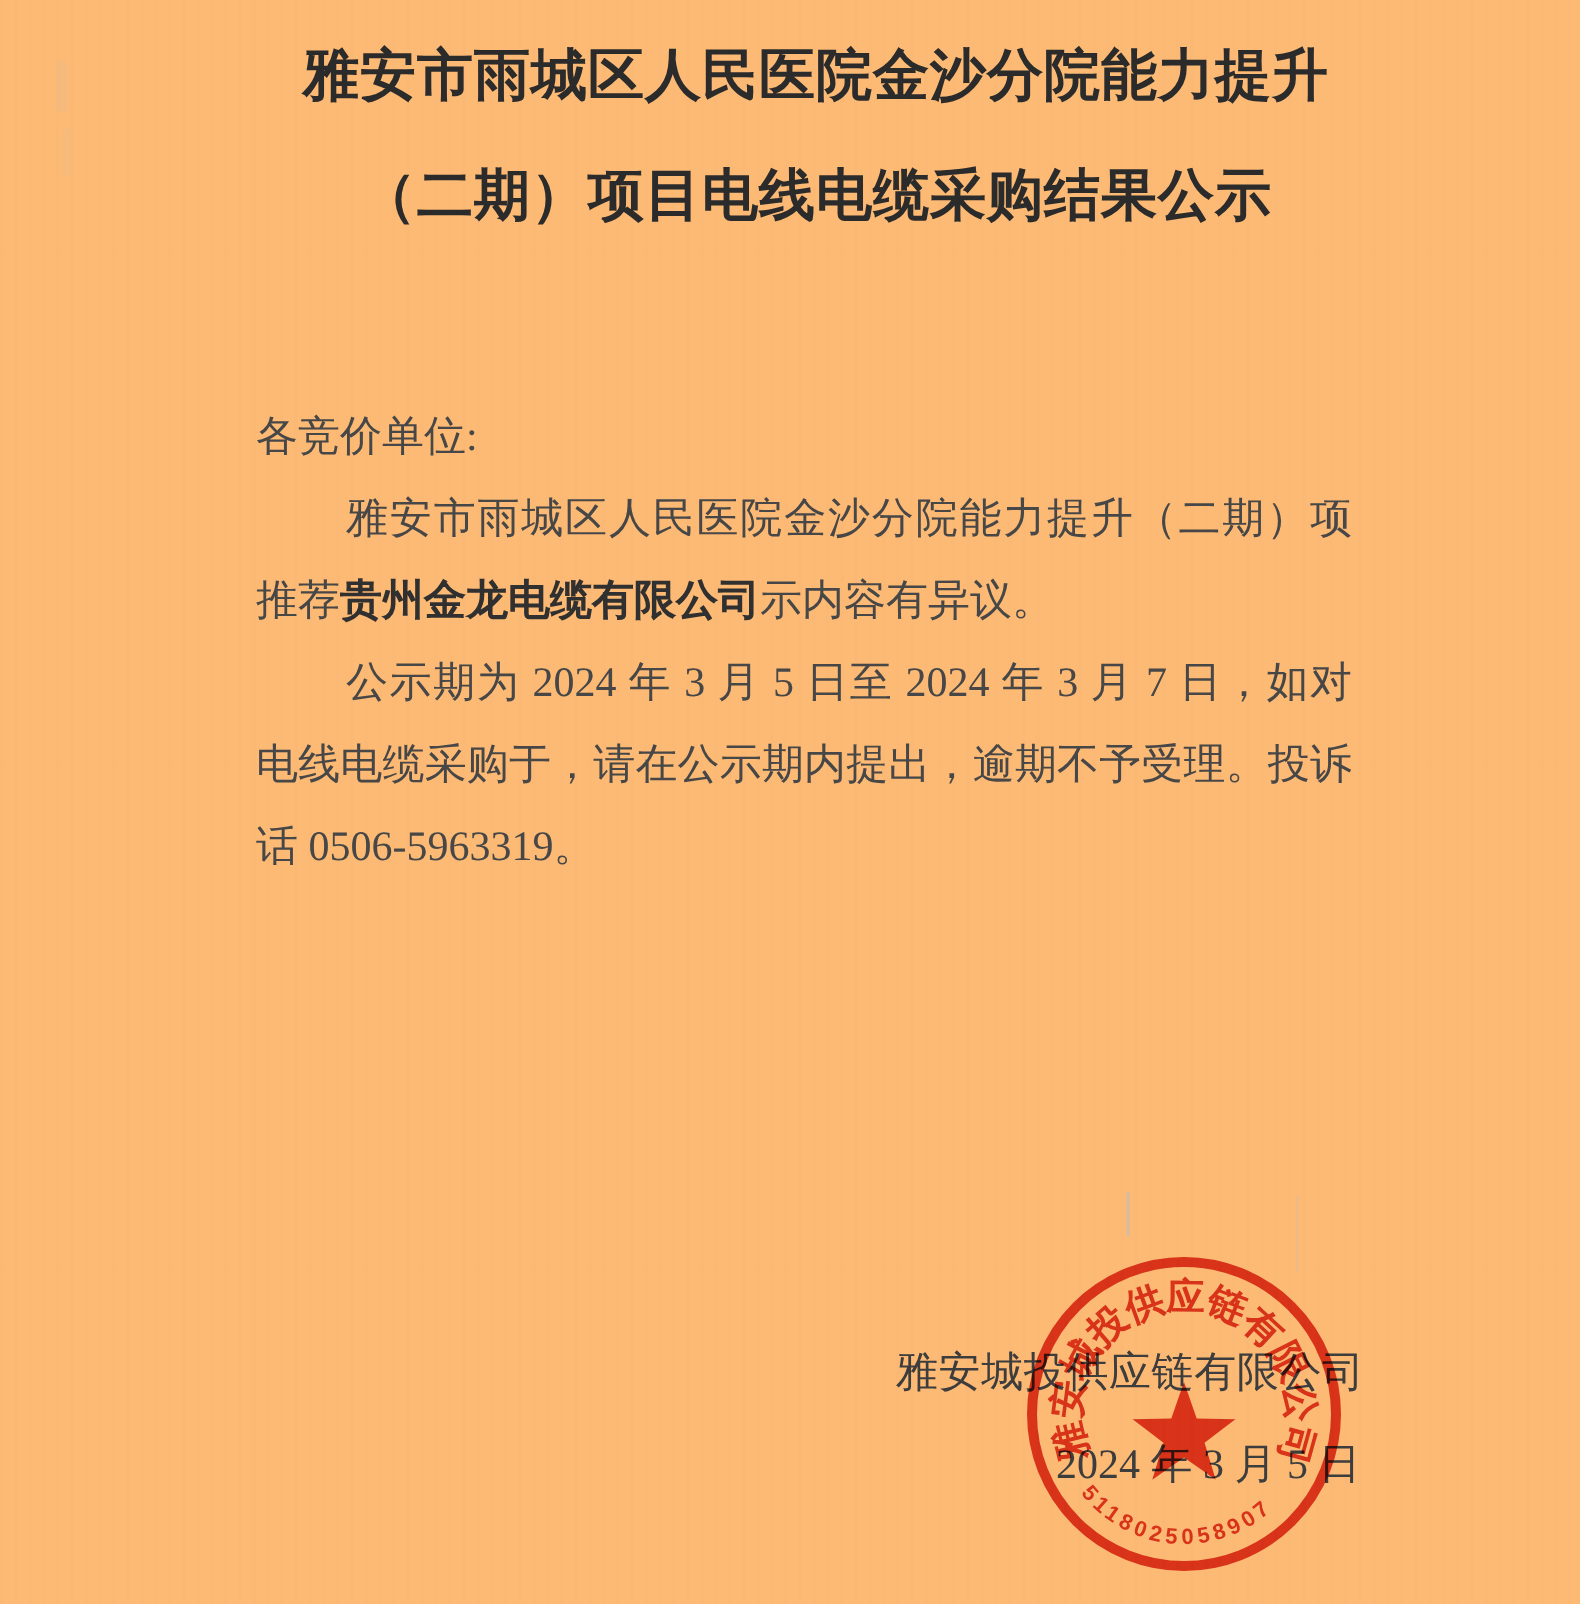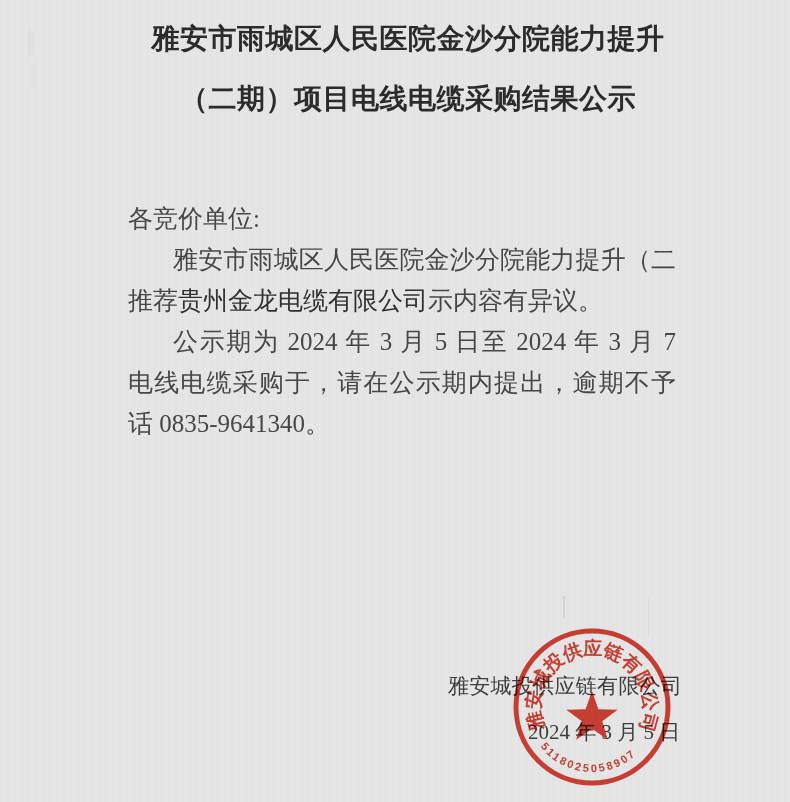--- a/index.html
+++ b/index.html
@@ -2,21 +2,21 @@
 <html><head>
 <meta charset="utf-8">
 <style>
   * { margin: 0; padding: 0; box-sizing: border-box; }
   html, body { background: #ffffff; }
   .page {
     position: relative;
     width: 790px;
     height: 802px;
     margin: 0 auto;
-    background: #e5e5e5;
+    background: #fdba74;
     overflow: hidden;
     font-family: "Liberation Serif", "DejaVu Serif", serif;
   }
   
   .page::before {
     content: "";
     position: absolute;
     inset: 0;
     background: repeating-linear-gradient(90deg,
       rgba(120,120,140,0.018) 0px, rgba(120,120,140,0.018) 2px,
@@ -38,34 +38,34 @@
   }
   .title-line1 { line-height: 34px; }
   .title-line2 { line-height: 34px; margin-top: 26px; }
 
   .body-block {
     position: absolute;
     left: 128px;
     top: 198px;
     width: 548px;
     color: #474747;
-    font-size: 25px;
+    font-size: 21px;
   }
   .bl {
     height: 41px;
     line-height: 41px;
     overflow: hidden;
     white-space: normal;
   }
   .bl.just {
     text-align: justify;
     text-align-last: justify;
   }
   .bl.ind { text-indent: 45px; }
-  .winner { font-weight: normal; color: #303030; }
+  .winner { font-weight: bold; color: #303030; }
 
   .signature {
     position: absolute;
     left: 448px;
     top: 672px;
     font-size: 21px;
     line-height: 28px;
     color: #3d3d3d;
     letter-spacing: 0.3px;
   }
@@ -121,21 +121,21 @@
     <div class="title-line1">雅安市雨城区人民医院金沙分院能力提升</div>
     <div class="title-line2">（二期）项目电线电缆采购结果公示</div>
   </div>
 
   <div class="body-block">
     <div class="bl">各竞价单位:</div>
     <div class="bl ind just">雅安市雨城区人民医院金沙分院能力提升（二期）项目</div>
     <div class="bl"><span>推荐</span><span class="winner">贵州金龙电缆有限公司</span><span>示内容有异议。</span></div>
     <div class="bl ind just">公示期为 2024 年 3 月 5 日至 2024 年 3 月 7 日，如对公</div>
     <div class="bl just">电线电缆采购于，请在公示期内提出，逾期不予受理。投诉电</div>
-    <div class="bl">话  0835-9641340。</div>
+    <div class="bl">话  0506-5963319。</div>
   </div>
 
   <div class="signature">雅安城投供应链有限公司</div>
   <div class="sign-date">2024 年 3 月 5 日</div>
 
   <svg class="seal" viewBox="0 0 190 190" xmlns="http://www.w3.org/2000/svg">
     <defs>
       <path id="ringPath" d="M 47.5 116.1 A 52 52 0 1 1 142.5 116.1" fill="none"></path>
       <path id="serialPath" d="M 43.4 134.6 A 65 65 0 0 0 146.6 134.6" fill="none"></path>
     </defs>

